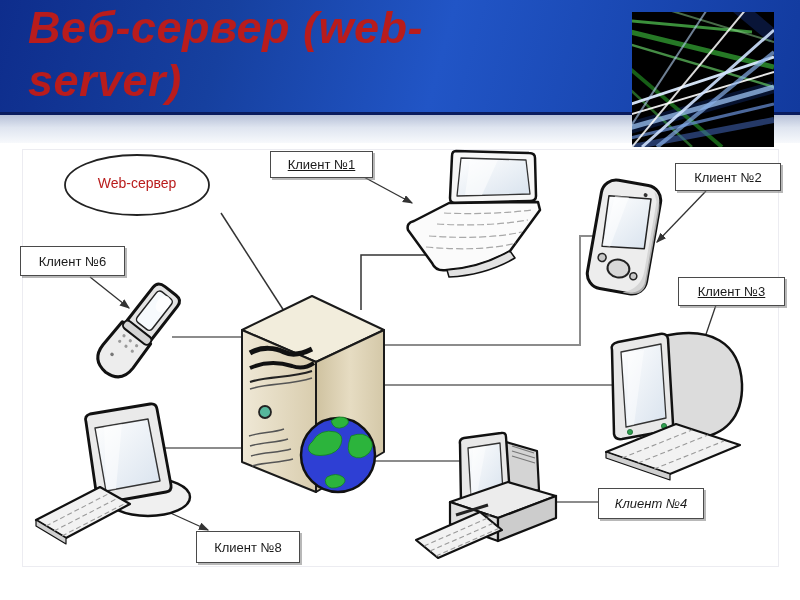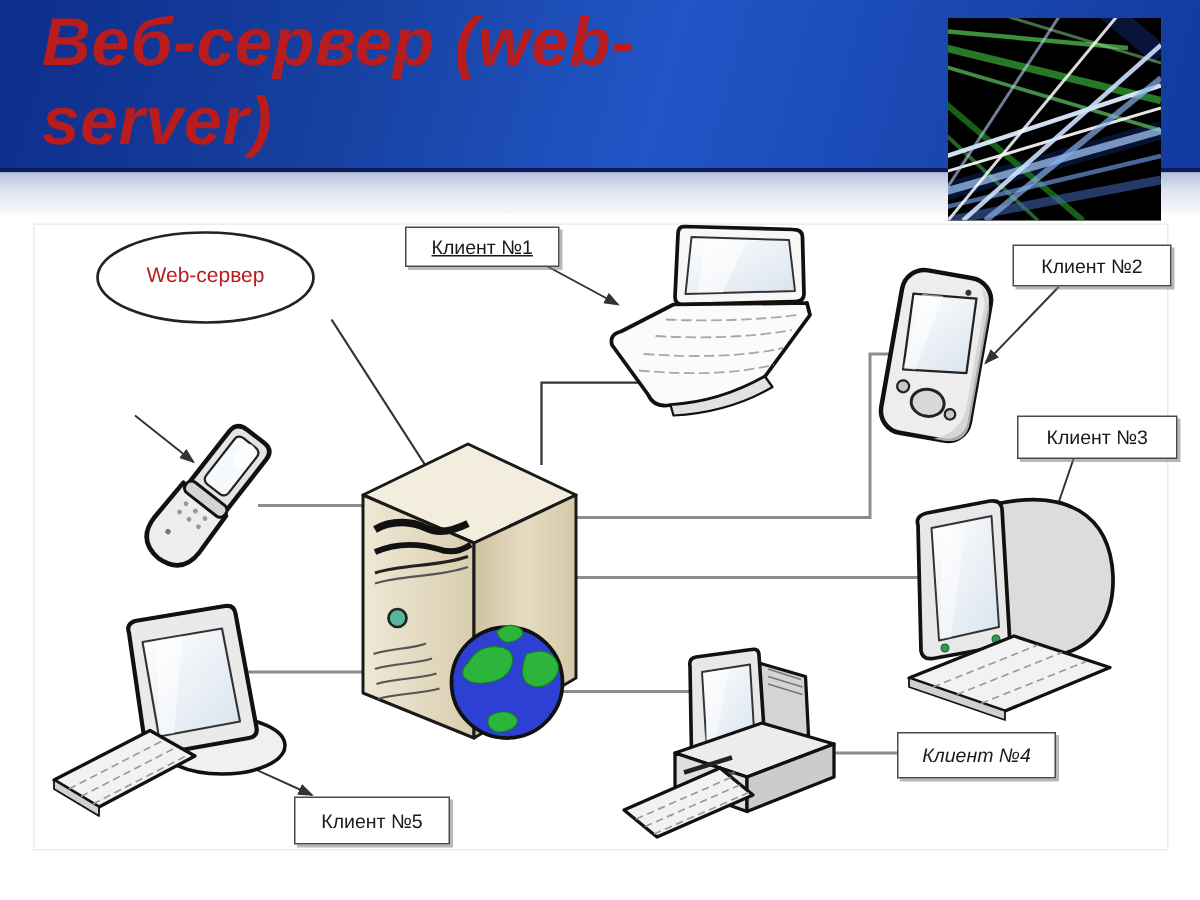--- a/index.html
+++ b/index.html
@@ -27,21 +27,21 @@
 
   .diagram-svg{position:absolute;left:0;top:0;width:800px;height:600px;}
 
   
   .lbl{position:absolute;background:#ffffff;border:1px solid #4a4a4a;
     box-shadow:2px 2px 0 rgba(125,125,125,.55);
     display:flex;align-items:center;justify-content:center;
     font-size:13px;color:#1a1a1a;}
   .lbl1{left:270px;top:151px;width:101px;height:25px;text-decoration:underline;}
   .lbl2{left:675px;top:163px;width:104px;height:26px;}
-  .lbl3{left:678px;top:277px;width:105px;height:27px;}
+  .lbl3{left:678px;top:277px;width:105px;height:27px;text-decoration:underline;}
   .lbl4{left:598px;top:488px;width:104px;height:29px;font-style:italic;}
   .lbl5{left:196px;top:531px;width:102px;height:30px;}
   .lbl6{left:20px;top:246px;width:103px;height:28px;}
 
   .oval-label{position:absolute;left:67px;top:175px;width:140px;text-align:center;
     font-size:14px;color:#b91c1c;}
 </style>
 </head>
 <body>
 
@@ -248,15 +248,16 @@
       </g>
       <circle cx="-6" cy="28" r="1.8" fill="#777"></circle>
     </g>
   </svg>
 
   <div class="oval-label">Web-сервер</div>
   <div class="lbl lbl1">Клиент №1</div>
   <div class="lbl lbl2">Клиент №2</div>
   <div class="lbl lbl3">Клиент №3</div>
   <div class="lbl lbl4">Клиент №4</div>
-  <div class="lbl lbl5">Клиент №5</div>
+  <div class="lbl lbl5">Клиент №8</div>
+  <div class="lbl lbl6">Клиент №6</div>
 
 </div>
 
 </body></html>

